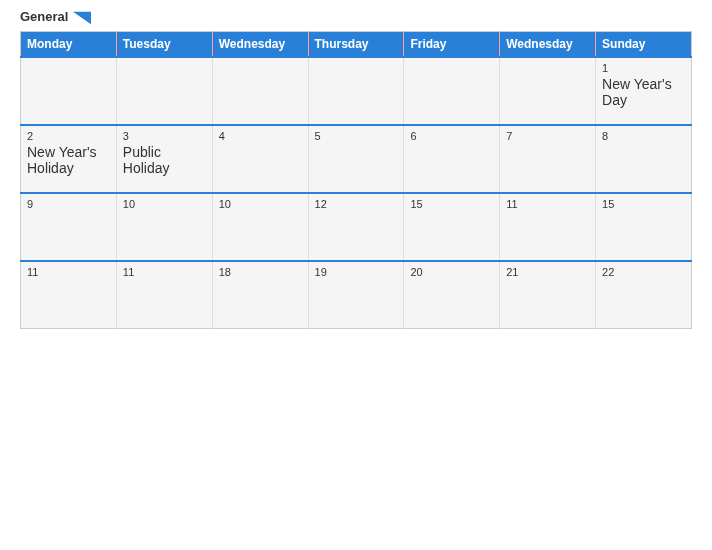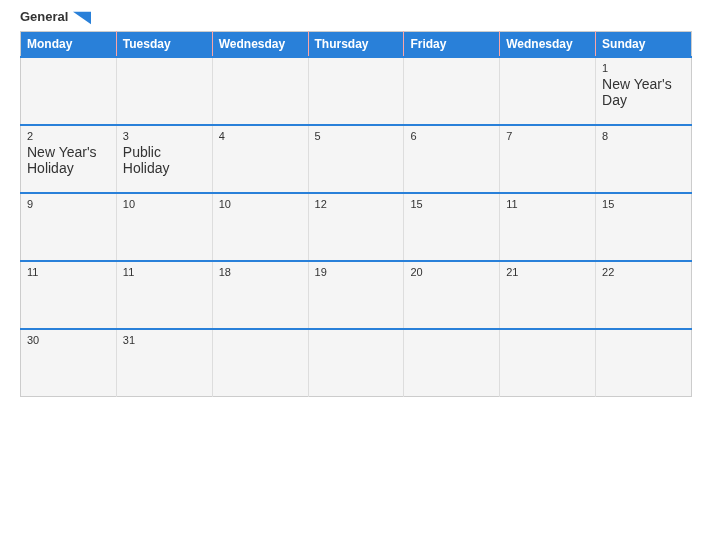--- a/index.html
+++ b/index.html
@@ -207,27 +207,14 @@
         <td>
           <span class="day-number">20</span>
         </td>
         <td>
           <span class="day-number">21</span>
         </td>
         <td>
           <span class="day-number">22</span>
         </td>
       </tr>
-      <tr class="last-row">
-        <td>
-          <span class="day-number">30</span>
-        </td>
-        <td>
-          <span class="day-number">31</span>
-        </td>
-        <td></td>
-        <td></td>
-        <td></td>
-        <td></td>
-        <td></td>
-      </tr>
     </tbody>
 </table>
 
 </body></html>

